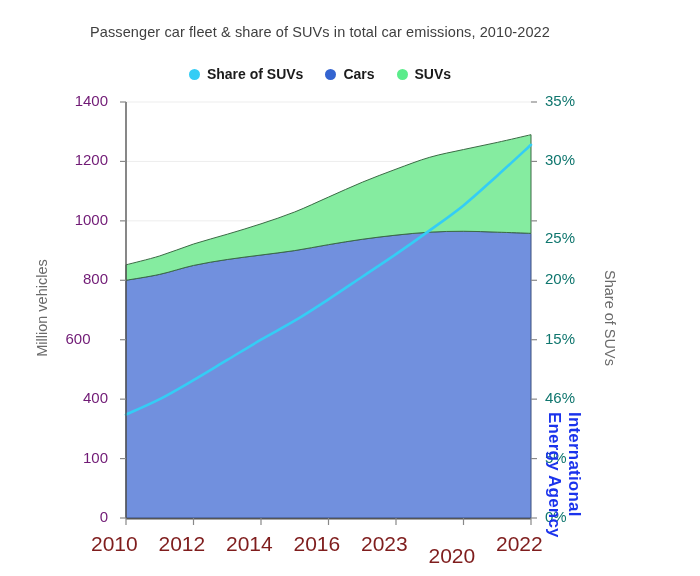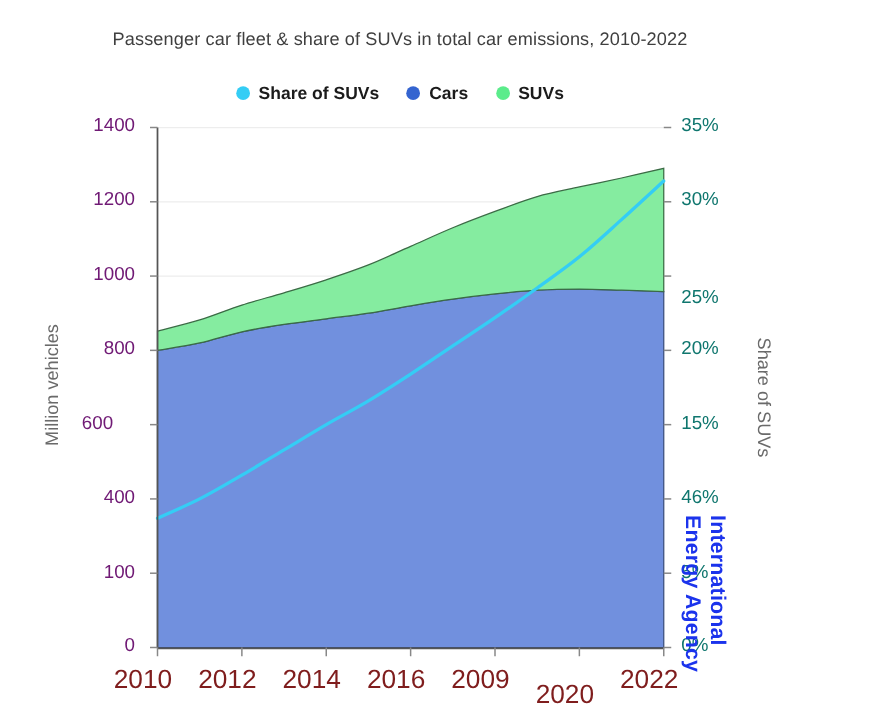--- a/index.html
+++ b/index.html
@@ -211,21 +211,21 @@
       <div class="ytick-right" style="left: 545px; top: 270.286px;">20%</div>
       <div class="ytick-right" style="left: 545px; top: 210.857px; margin-top: 18px;">25%</div>
       <div class="ytick-right" style="left: 545px; top: 151.429px;">30%</div>
       <div class="ytick-right" style="left: 545px; top: 92px;">35%</div>
     </div>
   <div id="xlabels">
       <div class="xtick" style="left: 91px; top: 532px;">2010</div>
       <div class="xtick" style="left: 158.5px; top: 532px;">2012</div>
       <div class="xtick" style="left: 226px; top: 532px;">2014</div>
       <div class="xtick" style="left: 293.5px; top: 532px;">2016</div>
-      <div class="xtick" style="left: 361px; top: 532px;">2009</div>
+      <div class="xtick" style="left: 361px; top: 532px;">2023</div>
       <div class="xtick" style="left: 428.5px; top: 544px;">2020</div>
       <div class="xtick" style="left: 496px; top: 532px;">2022</div>
     </div>
 
   <div class="axis-label-left">Million vehicles</div>
 
   <div class="axis-label-right">Share of SUVs</div>
 
   <div class="iea-brand">International
 Energy Agency</div>

